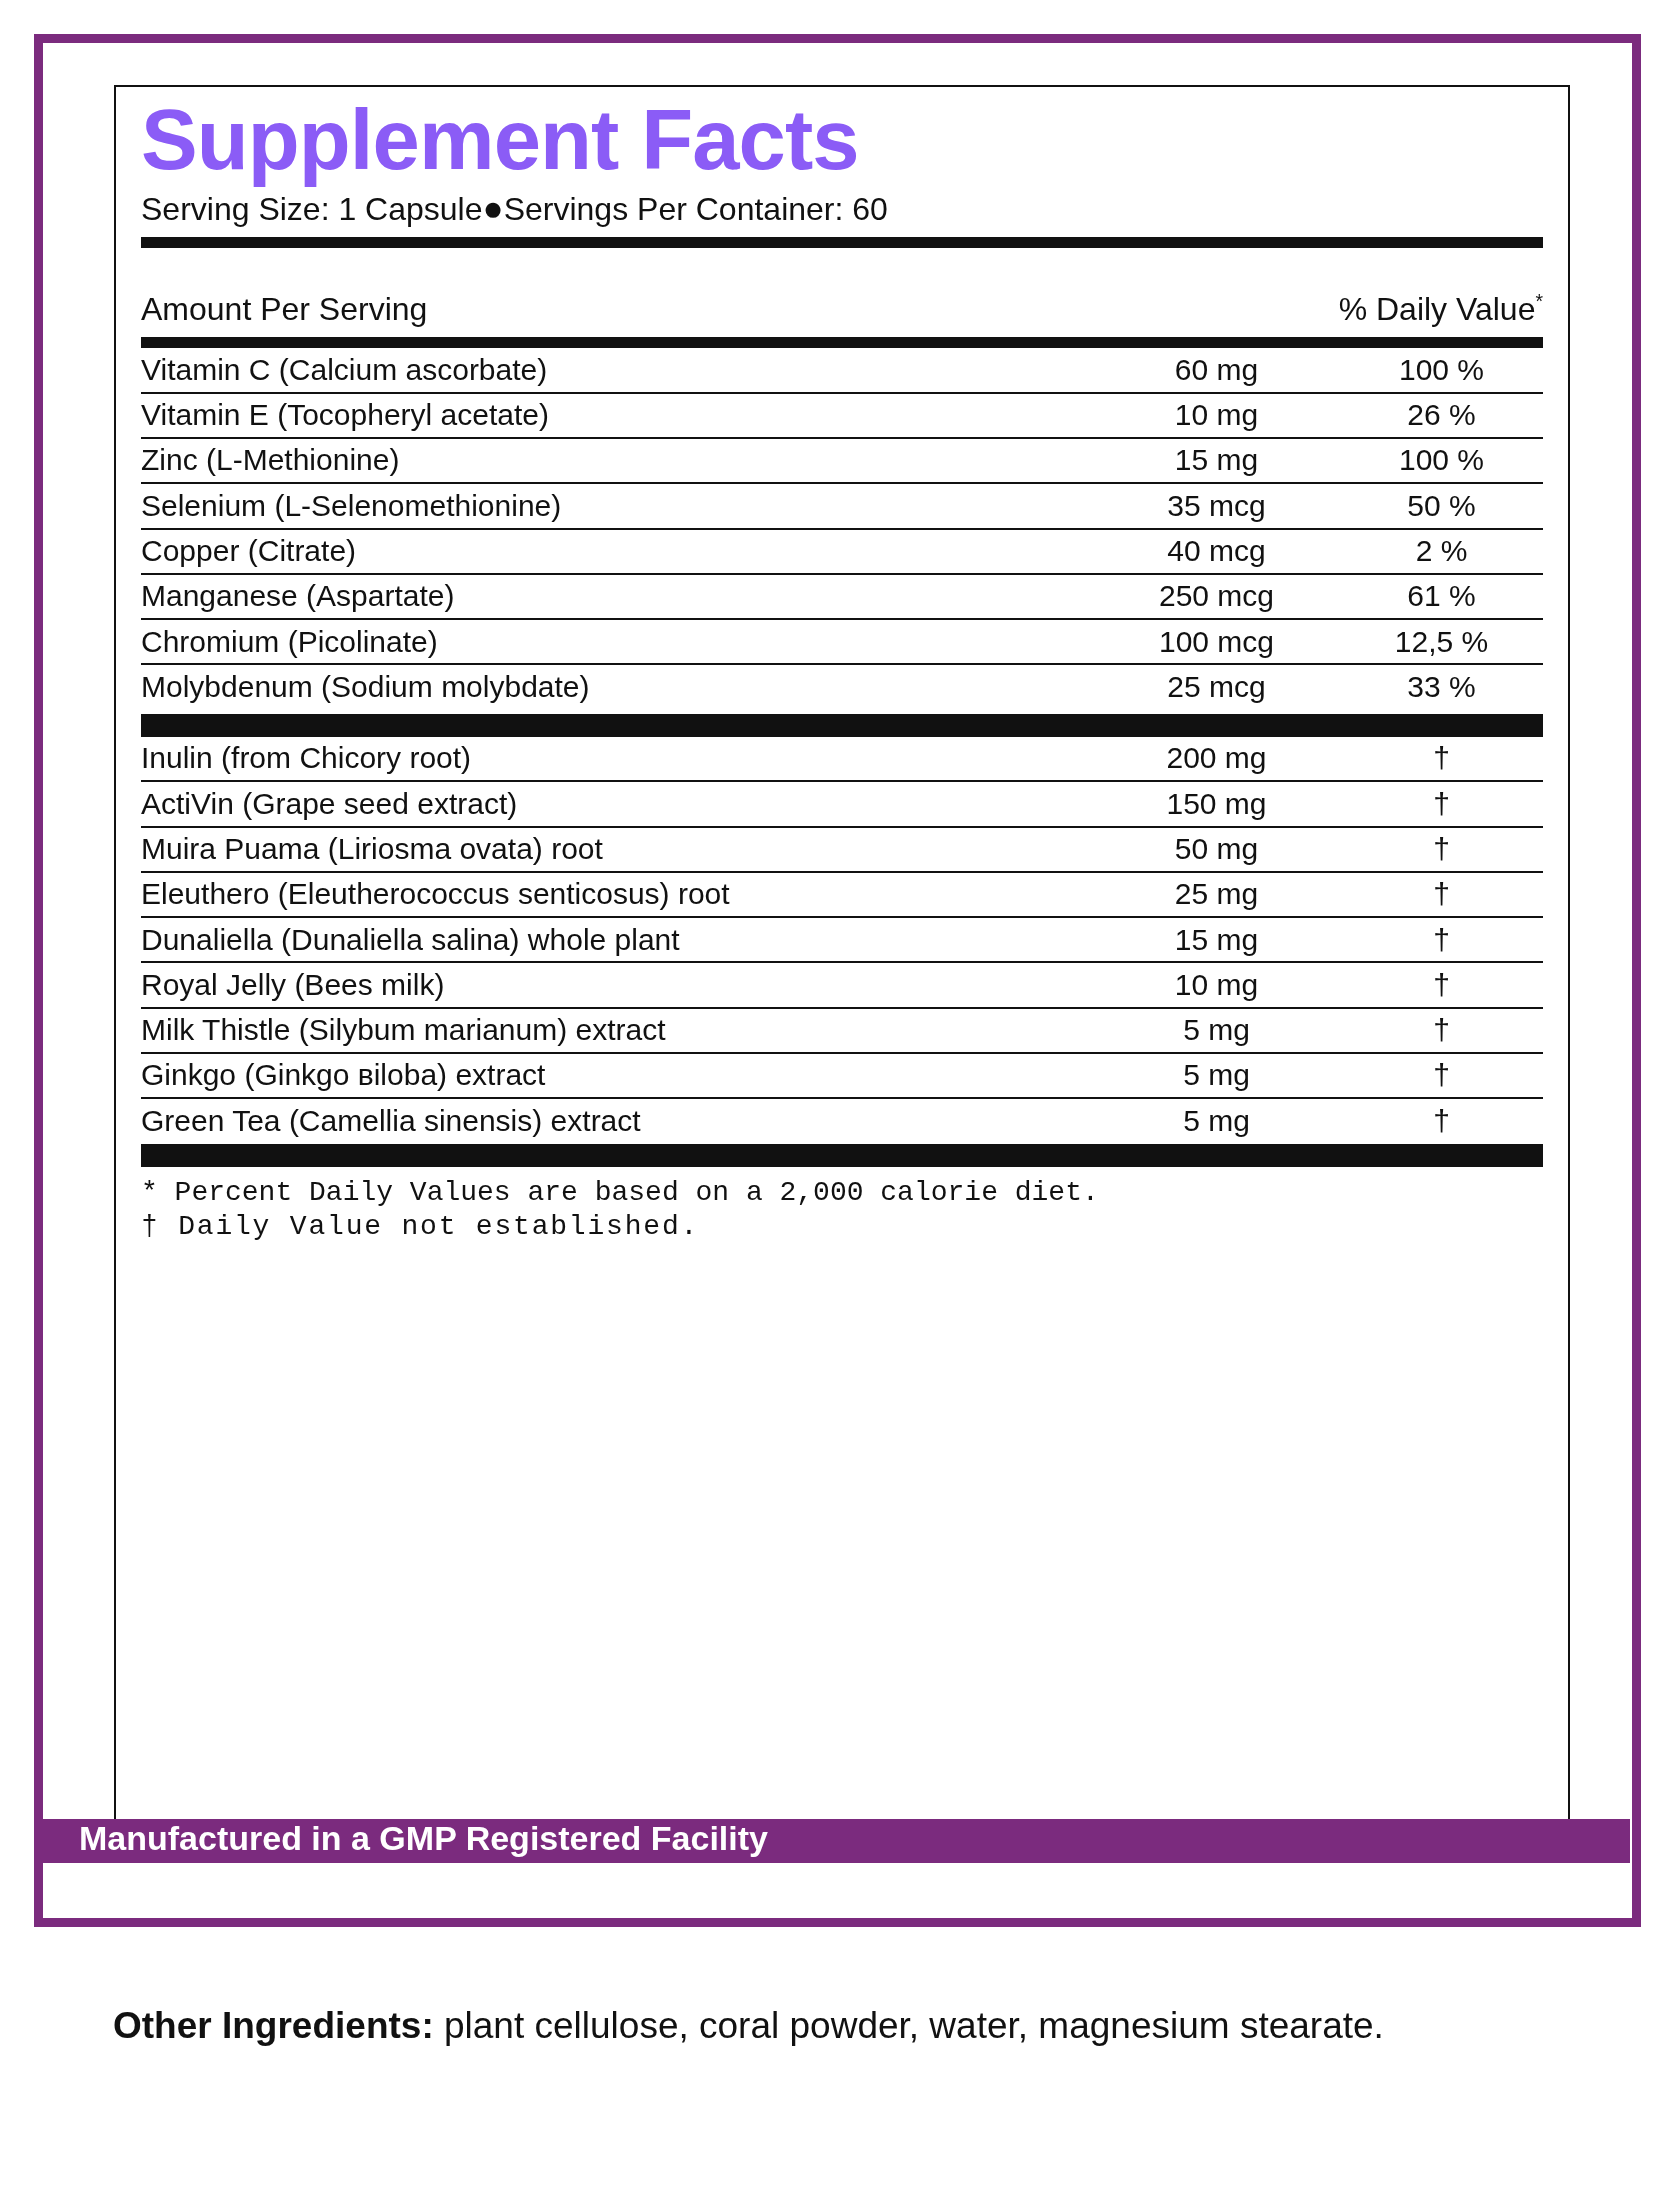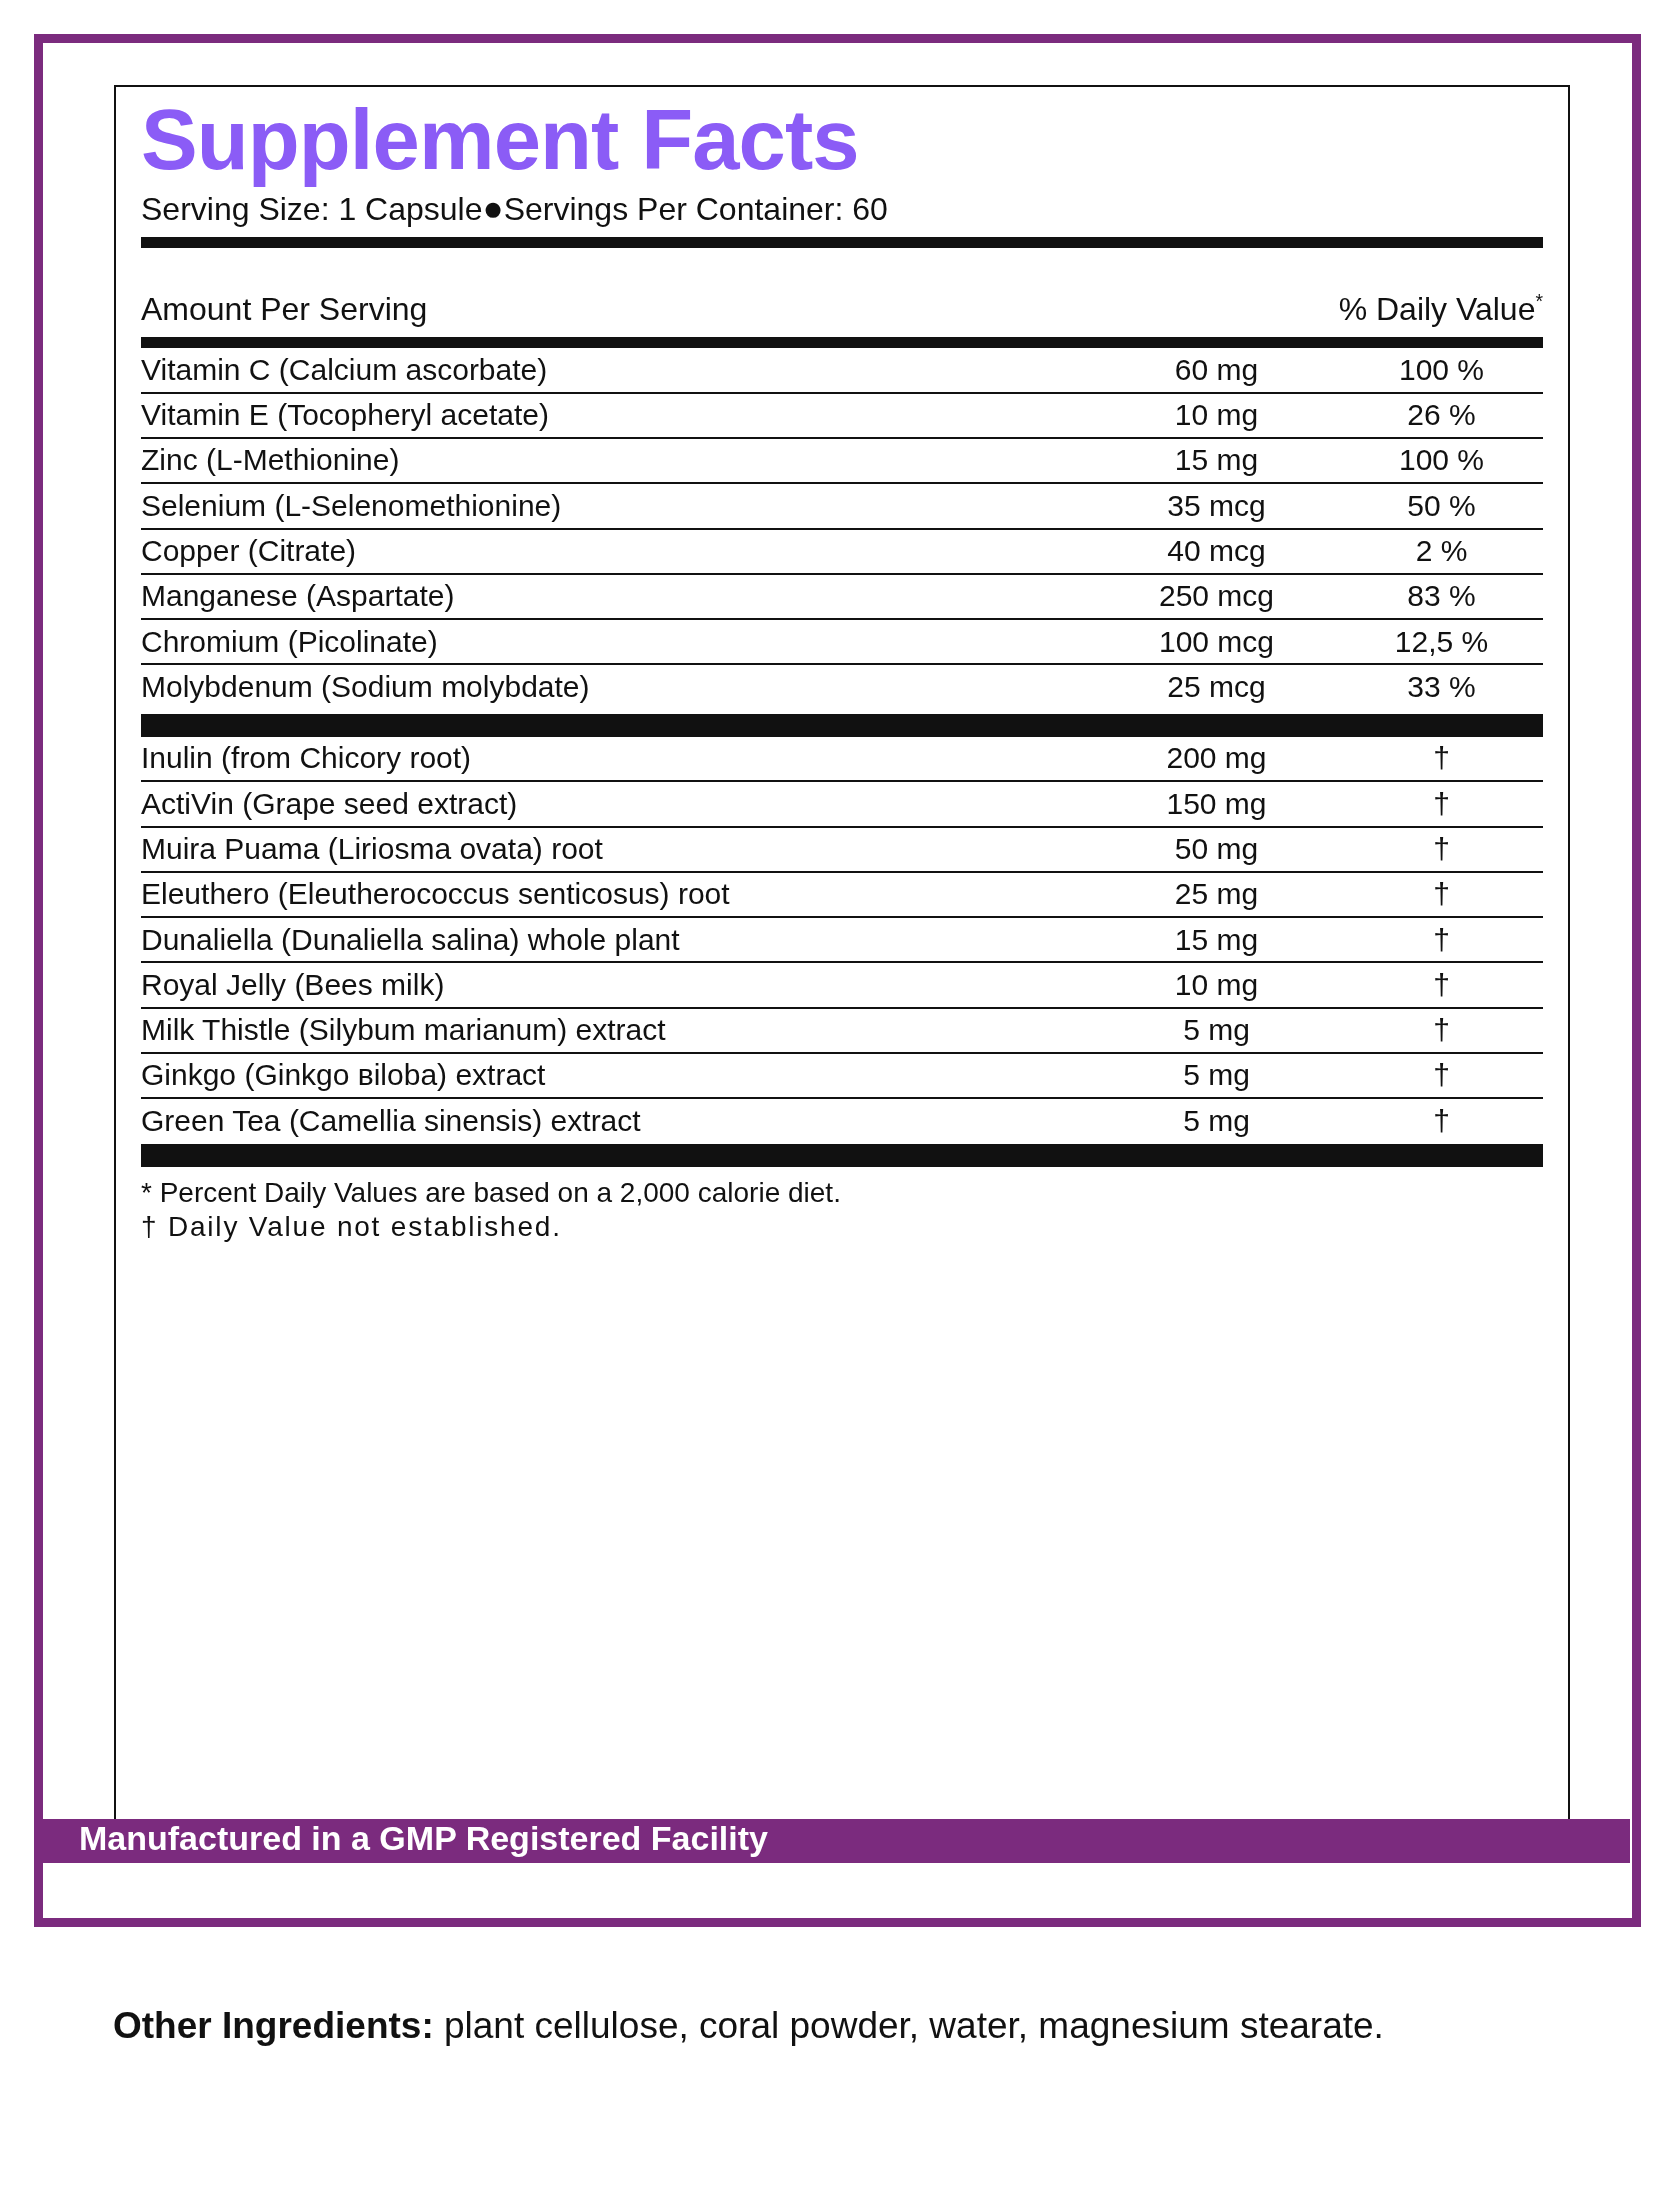--- a/index.html
+++ b/index.html
@@ -120,20 +120,21 @@
   .head-row .sup {
     font-size: 19.4px;
     vertical-align: super;
   }
 
   .footnotes {
     font-size: 28px;
     line-height: 1.22;
     padding-top: 8.8px;
     color: #111111;
+    font-family: Liberation Mono, monospace;
   }
   .footnotes div { white-space: nowrap; }
   .dag { letter-spacing: 1.8px; }
 
   
   .gmp-banner {
     position: absolute;
     left: 43px;
     top: 1819px;
     width: 1587px;
@@ -214,21 +215,21 @@
             <td class="dv">50 %</td>
           </tr>
           <tr>
             <td class="name">Copper (Citrate)</td>
             <td class="amount">40 mcg</td>
             <td class="dv">2 %</td>
           </tr>
           <tr>
             <td class="name">Manganese (Aspartate)</td>
             <td class="amount">250 mcg</td>
-            <td class="dv">83 %</td>
+            <td class="dv">61 %</td>
           </tr>
           <tr>
             <td class="name">Chromium (Picolinate)</td>
             <td class="amount">100 mcg</td>
             <td class="dv">12,5 %</td>
           </tr>
           <tr>
             <td class="name">Molybdenum (Sodium molybdate)</td>
             <td class="amount">25 mcg</td>
             <td class="dv">33 %</td>

